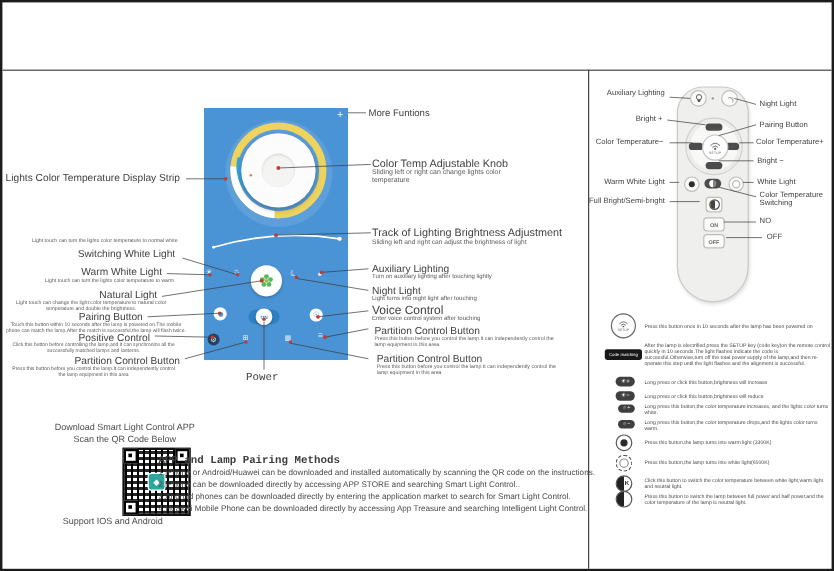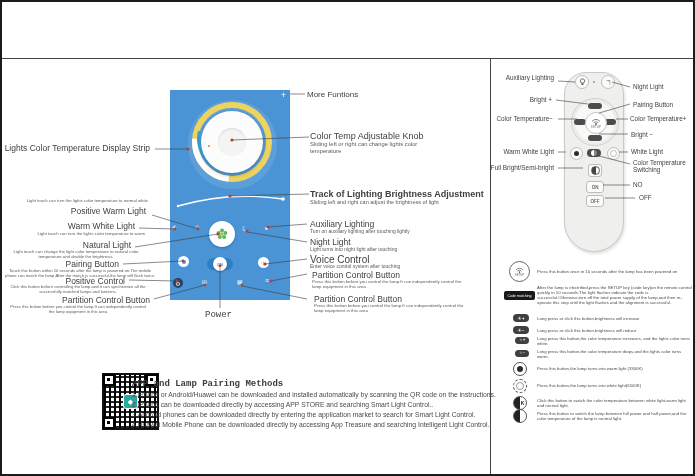--- a/index.html
+++ b/index.html
@@ -109,55 +109,58 @@
     </div>
 
     <div class="dark-circle">⚙</div>
     <div class="app-ico" style="left:32px;top:189px;font-size:6px;">⊞</div>
     <div class="app-ico" style="left:67px;top:189px;font-size:6px;">▦</div>
     <div class="app-ico" style="left:95px;top:187px;font-size:7px;">≡</div>
   </div>
 
   <div class="abs lbl rt" style="right:543px;top:141px;font-size:8.5px;margin-left:36px;">Lights Color Temperature Display Strip</div>
   <div class="abs desc rt" style="right:545px;top:196px;font-size:4.3px;white-space:nowrap;">Light touch can turn the lights color temperature to normal white</div>
-  <div class="abs lbl rt" style="right:547px;top:204px;font-size:8.5px;">Positive Warm Light</div>
+  <div class="abs lbl rt" style="right:547px;top:204px;font-size:8.5px;">Switching White Light</div>
   <div class="abs lbl rt" style="right:558px;top:219px;font-size:8.5px;">Warm White Light</div>
   <div class="abs desc rt" style="right:548px;top:229px;font-size:4.3px;white-space:nowrap;">Light touch can turn the lights color temperature to warm</div>
   <div class="abs lbl rt" style="right:562px;top:238px;font-size:8.5px;">Natural Light</div>
   <div class="abs desc ctr" style="right:552px;top:247px;width:130px;font-size:4.3px;line-height:5.2px;">Light touch can change the light color temperature to natural color temperature and double the brightness.</div>
   <div class="abs lbl rt" style="right:574px;top:257px;font-size:8.5px;">Pairing Button</div>
   <div class="abs desc ctr" style="right:537px;top:266px;width:152px;font-size:4.2px;line-height:5px;">Touch this button within 10 seconds after the lamp is powered on.The mobile phone can match the lamp.After the match is successful,the lamp will flash twice.</div>
   <div class="abs lbl rt" style="right:568px;top:274px;font-size:8.5px;">Positive Control</div>
   <div class="abs desc ctr" style="right:540px;top:282px;width:150px;font-size:4.2px;line-height:5px;">Click this button before controlling the lamp,and it can synchronize all the successfully matched lamps and lanterns.</div>
   <div class="abs lbl rt" style="right:543px;top:293px;font-size:8.5px;">Partition Control Button</div>
   <div class="abs desc ctr" style="right:545px;top:302px;width:140px;font-size:4.2px;line-height:5px;">Press this button before you control the lamp.It can independently control the lamp equipment in this area</div>
 
   <div class="abs lbl" style="left:305px;top:88px;font-size:8px;">More Funtions</div>
   <div class="abs lbl" style="left:308px;top:129px;font-size:9px;">Color Temp Adjustable Knob</div>
   <div class="abs desc" style="left:308px;top:139px;width:118px;font-size:5.8px;line-height:7px;">Sliding left or right can change lights color temperature</div>
-  <div class="abs lbl" style="left:308px;top:187px;font-size:9px;font-weight:bold;">Track of Lighting Brightness Adjustment</div>
+  <div class="abs lbl" style="left:308px;top:187px;font-size:9px;">Track of Lighting Brightness Adjustment</div>
   <div class="abs desc" style="left:308px;top:197px;font-size:5.5px;white-space:nowrap;">Sliding left and right can adjust the brightness of light</div>
   <div class="abs lbl" style="left:308px;top:217px;font-size:8.5px;">Auxiliary Lighting</div>
   <div class="abs desc" style="left:308px;top:226px;font-size:5px;white-space:nowrap;">Turn on auxiliary lighting after touching lightly</div>
   <div class="abs lbl" style="left:308px;top:235px;font-size:8.5px;">Night Light</div>
   <div class="abs desc" style="left:308px;top:244px;font-size:5px;white-space:nowrap;">Light turns into night light after touching</div>
   <div class="abs lbl" style="left:308px;top:252px;font-size:10px;">Voice Control</div>
   <div class="abs desc" style="left:308px;top:261px;font-size:5px;white-space:nowrap;">Enter voice control system after touching</div>
   <div class="abs lbl" style="left:310px;top:268px;font-size:8.5px;">Partition Control Button</div>
   <div class="abs desc" style="left:310px;top:277px;width:150px;font-size:4.4px;line-height:5.2px;">Press this button before you control the lamp.It can independently control the lamp equipment in this area</div>
   <div class="abs lbl" style="left:312px;top:292px;font-size:8.5px;">Partition Control Button</div>
   <div class="abs desc" style="left:312px;top:301px;width:150px;font-size:4.4px;line-height:5.2px;">Press this button before you control the lamp.It can independently control the lamp equipment in this area</div>
   <div class="abs lbl" style="left:203px;top:308px;font-size:9px;font-family:Liberation Mono, monospace;">Power</div>
 
+  <div class="abs ctr" style="left:27px;top:349px;width:150px;font-size:7.5px;color:#4a4a4a;">Download Smart Light Control APP</div>
+  <div class="abs ctr" style="left:27px;top:359px;width:150px;font-size:7.5px;color:#4a4a4a;">Scan the QR Code Below</div>
   <div class="abs qr">
     <div class="finder" style="left:-1px;top:-1px;"></div>
     <div class="finder" style="right:-1px;top:-1px;"></div>
     <div class="finder" style="left:-1px;bottom:-1px;"></div>
     <div class="qr-logo">◆</div>
   </div>
+  <div class="abs ctr" style="left:17px;top:428px;width:150px;font-size:7.5px;color:#4a4a4a;">Support IOS and Android</div>
 
   <div class="abs" style="left:130px;top:377px;font-size:9px;font-weight:bold;color:#3c3c3c;font-family:Liberation Mono, monospace;">APP and Lamp Pairing Methods</div>
   <div class="abs" style="left:130px;top:389px;font-size:6.8px;white-space:nowrap;color:#4a4a4a;">1.iPhone or Android/Huawei can be downloaded and installed automatically by scanning the QR code on the instructions.</div>
   <div class="abs" style="left:130px;top:399px;font-size:6.8px;white-space:nowrap;color:#4a4a4a;">2.iPhone can be downloaded directly by accessing APP STORE and searching Smart Light Control..</div>
   <div class="abs" style="left:130px;top:409px;font-size:6.8px;white-space:nowrap;color:#4a4a4a;">3.Android phones can be downloaded directly by entering the application market to search for Smart Light Control.</div>
   <div class="abs" style="left:130px;top:419px;font-size:6.8px;white-space:nowrap;color:#4a4a4a;">4.Huawei Mobile Phone can be downloaded directly by accessing App Treasure and searching Intelligent Light Control.</div>
 
   <div id="remote" class="abs">
     <div class="r-round" style="left:10px;top:2px;">
       <svg width="7" height="8" viewBox="0 0 7 8">

